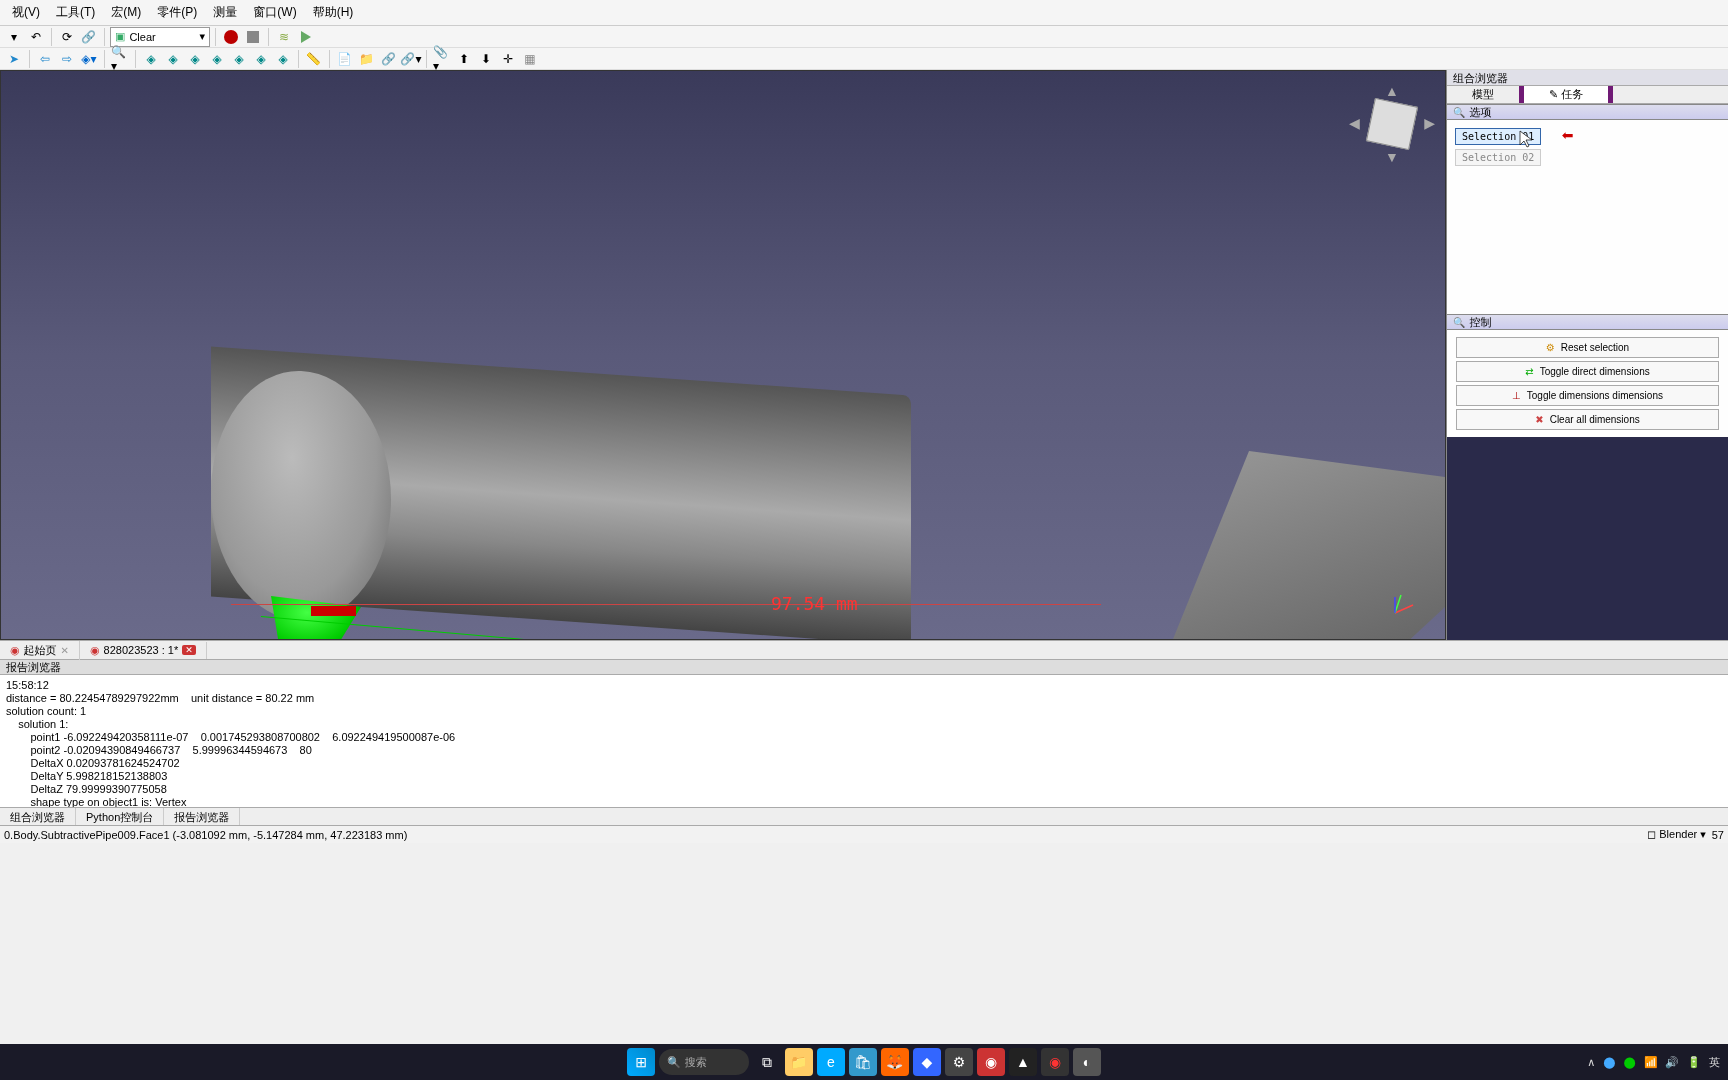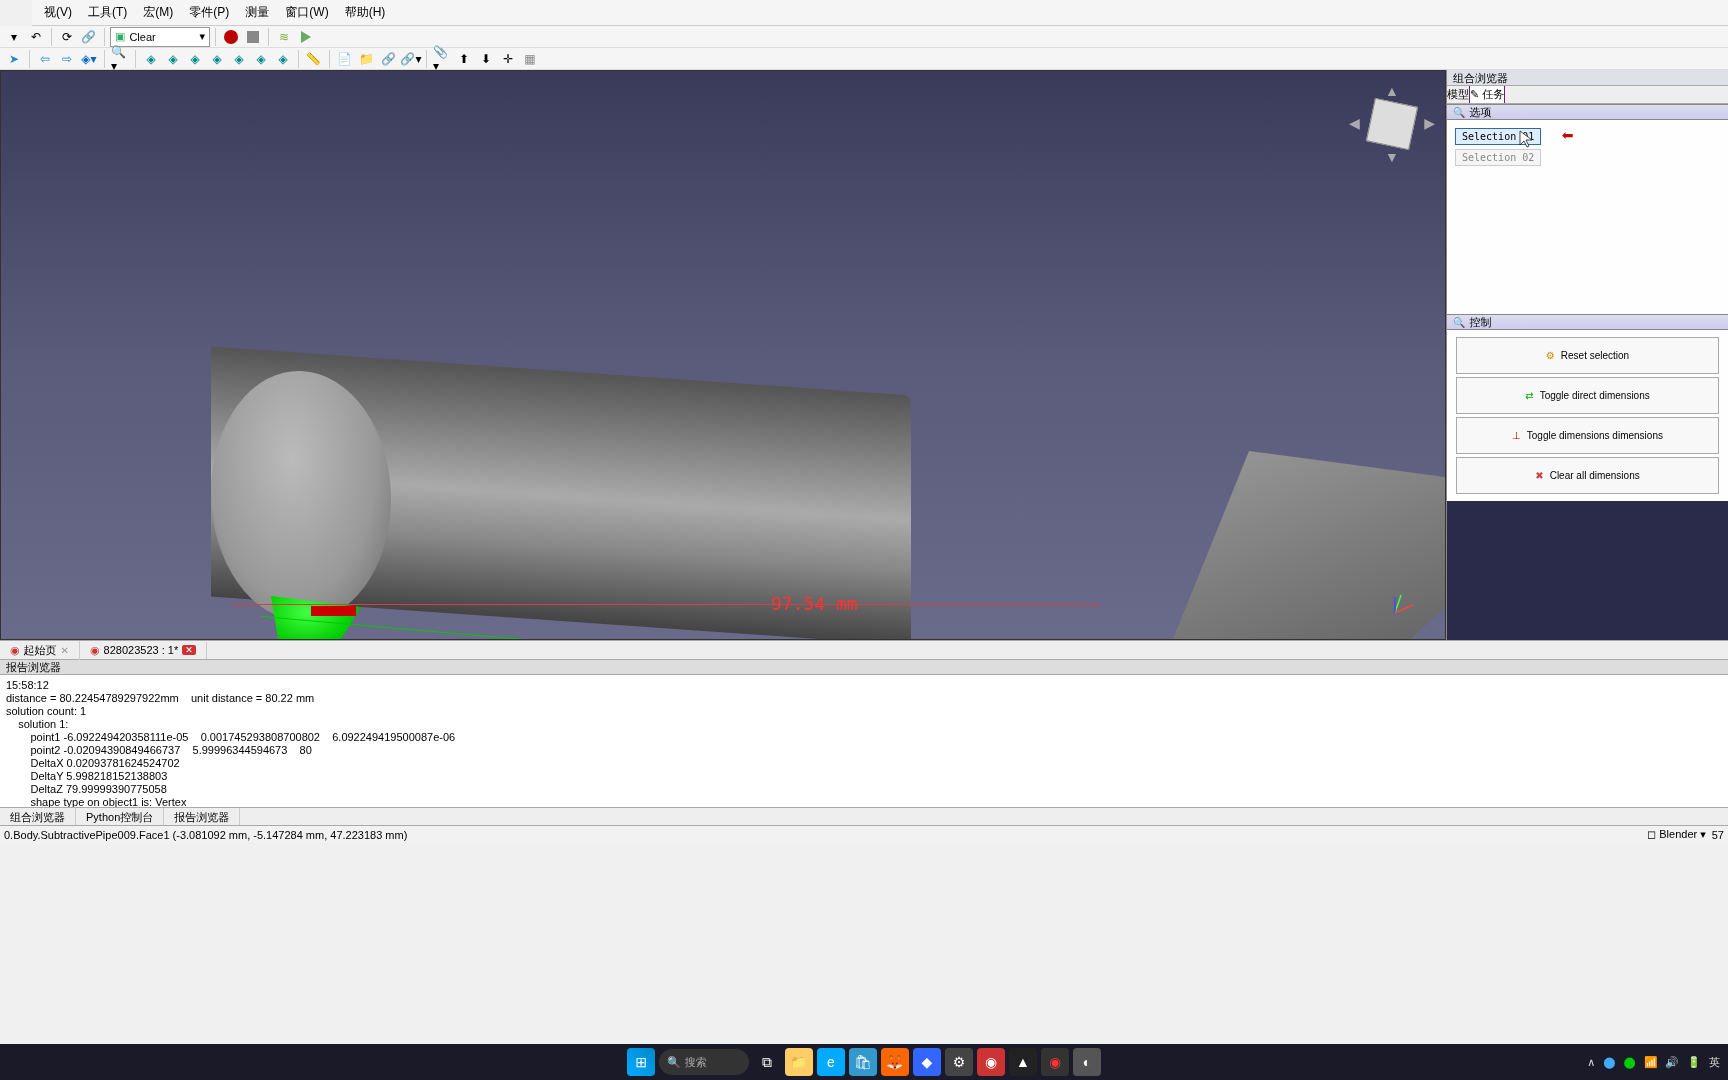--- a/index.html
+++ b/index.html
@@ -1,19 +1,19 @@
 <!DOCTYPE html>
 <html><head>
 <meta charset="utf-8">
 <style>
 * { margin: 0; padding: 0; box-sizing: border-box; font-family: "Microsoft YaHei", Arial, sans-serif; }
 body { width: 1728px; height: 1080px; background: #f0f0f0; overflow: hidden; position: relative; }
 
 
-.menubar { height: 26px; background: #f5f5f5; border-bottom: 1px solid #ccc; display: flex; align-items: center; padding-left: 4px; font-size: 12px; margin-left: 32px; }
+.menubar { height: 26px; background: #f5f5f5; border-bottom: 1px solid #ccc; display: flex; align-items: center; padding-left: 4px; font-size: 12px; }
 .menubar span { padding: 3px 8px; cursor: default; }
 
 
 .toolbar { height: 22px; background: #f5f5f5; border-bottom: 1px solid #ddd; display: flex; align-items: center; padding: 2px 4px; gap: 2px; }
 .tbtn { width: 20px; height: 20px; display: inline-flex; align-items: center; justify-content: center; border: 1px solid transparent; border-radius: 2px; font-size: 12px; }
 .sep { width: 1px; height: 18px; background: #ccc; margin: 0 3px; }
 .combo { height: 20px; font-size: 11px; border: 1px solid #999; background: #fff; padding: 0 4px; display: flex; align-items: center; gap: 4px; min-width: 100px; }
 .rec-dot { width: 14px; height: 14px; background: #b00; border-radius: 50%; }
 .stop-sq { width: 12px; height: 12px; background: #888; }
 .play-tri { width: 0; height: 0; border-left: 10px solid #6a6; border-top: 6px solid transparent; border-bottom: 6px solid transparent; }
@@ -41,32 +41,32 @@
 .navcube .a-up { top: -2px; left: 32px; }
 .navcube .a-dn { bottom: -2px; left: 32px; }
 .navcube .a-lf { left: -4px; top: 30px; }
 .navcube .a-rt { right: -4px; top: 30px; }
 .coord-axes { position: absolute; right: 28px; bottom: 20px; font-size: 11px; color: #99f; }
 
 
 .rightpanel { width: 282px; background: #eef; display: flex; flex-direction: column; border-left: 1px solid #888; }
 .panel-title { height: 16px; background: #e0e0e8; font-size: 11px; padding: 1px 6px; border-bottom: 1px solid #aaa; }
 .tabs { height: 18px; display: flex; font-size: 11px; background: #eee; border-bottom: 1px solid #aaa; }
-.tab { padding: 2px 0; border-right: 1px solid #701a75; display: flex; gap: 3px; align-items: center; }
+.tab { padding: 2px 25px; border-right: 5px solid #701a75; display: flex; gap: 3px; align-items: center; }
 .tab.active { background: #fff; }
 .closebtn-bar { height: 36px; display: flex; justify-content: center; align-items: center; background: #eef; }
 .closebtn { padding: 2px 14px; font-size: 11px; border: 1px solid #888; background: #f8f8f8; font-family: monospace; }
 .section-hdr { height: 16px; background: linear-gradient(#dde, #cce); font-size: 11px; padding: 1px 6px; border-top: 1px solid #888; border-bottom: 1px solid #888; display: flex; gap: 4px; align-items: center; }
 .section-body { flex: 0 0 auto; background: #fefefe; padding: 6px; }
 .selbtn { display: inline-block; padding: 2px 6px; font-size: 10px; font-family: monospace; border: 1px solid #36a; background: #def; margin: 2px 2px; }
 .selbtn.dim { border-color: #ccc; background: #f5f5f5; color: #888; }
 .red-arrow { color: #c00; margin-left: 14px; font-size: 14px; }
 .cursor { position: absolute; width: 14px; height: 18px; z-index: 999; }
 .ctrl-body { background: #fefefe; padding: 4px; }
-.ctrl-btn { display: block; width: 96%; margin: 3px auto; padding: 12px; font-size: 10px; font-family: monospace; text-align: center; border: 1px solid #aaa; background: #f8f8f8; }
+.ctrl-btn { display: block; width: 96%; margin: 3px auto; padding: 4px; font-size: 10px; font-family: monospace; text-align: center; border: 1px solid #aaa; background: #f8f8f8; }
 .navy-fill { flex: 1; background: #2a2a4a; }
 
 
 .doctabs { height: 20px; background: #eee; border-top: 1px solid #aaa; border-bottom: 1px solid #aaa; display: flex; align-items: center; font-size: 11px; }
 .doctab { padding: 2px 10px; display: flex; gap: 4px; align-items: center; border-right: 1px solid #ccc; }
 .doctab .x { color: #999; font-size: 10px; }
 .doctab .xr { background: #c33; color: #fff; padding: 0 3px; border-radius: 2px; font-size: 9px; }
 
 
 .console-hdr { height: 15px; background: #ddd; font-size: 11px; padding: 0 6px; border-bottom: 1px solid #aaa; }
@@ -234,21 +234,21 @@
     <span>828023523 : 1*</span>
     <span class="xr">✕</span>
   </div>
 </div>
 
 <div class="console-hdr">报告浏览器</div>
 <div class="console"><span>15:58:12</span>
 <span>distance = 80.22454789297922mm    unit distance = 80.22 mm</span>
 <span>solution count: 1</span>
 <span>    solution 1:</span>
-<span>        point1 -6.092249420358111e-05    0.001745293808700802    6.092249419500087e-06</span>
+<span>        point1 -6.092249420358111e-07    0.001745293808700802    6.092249419500087e-06</span>
 <span>        point2 -0.02094390849466737    5.99996344594673    80</span>
 <span>        DeltaX 0.02093781624524702</span>
 <span>        DeltaY 5.998218152138803</span>
 <span>        DeltaZ 79.99999390775058</span>
 <span>        shape type on object1 is: Vertex</span>
 </div>
 <div class="console-tabs">
   <span>组合浏览器</span>
   <span>Python控制台</span>
   <span>报告浏览器</span>

